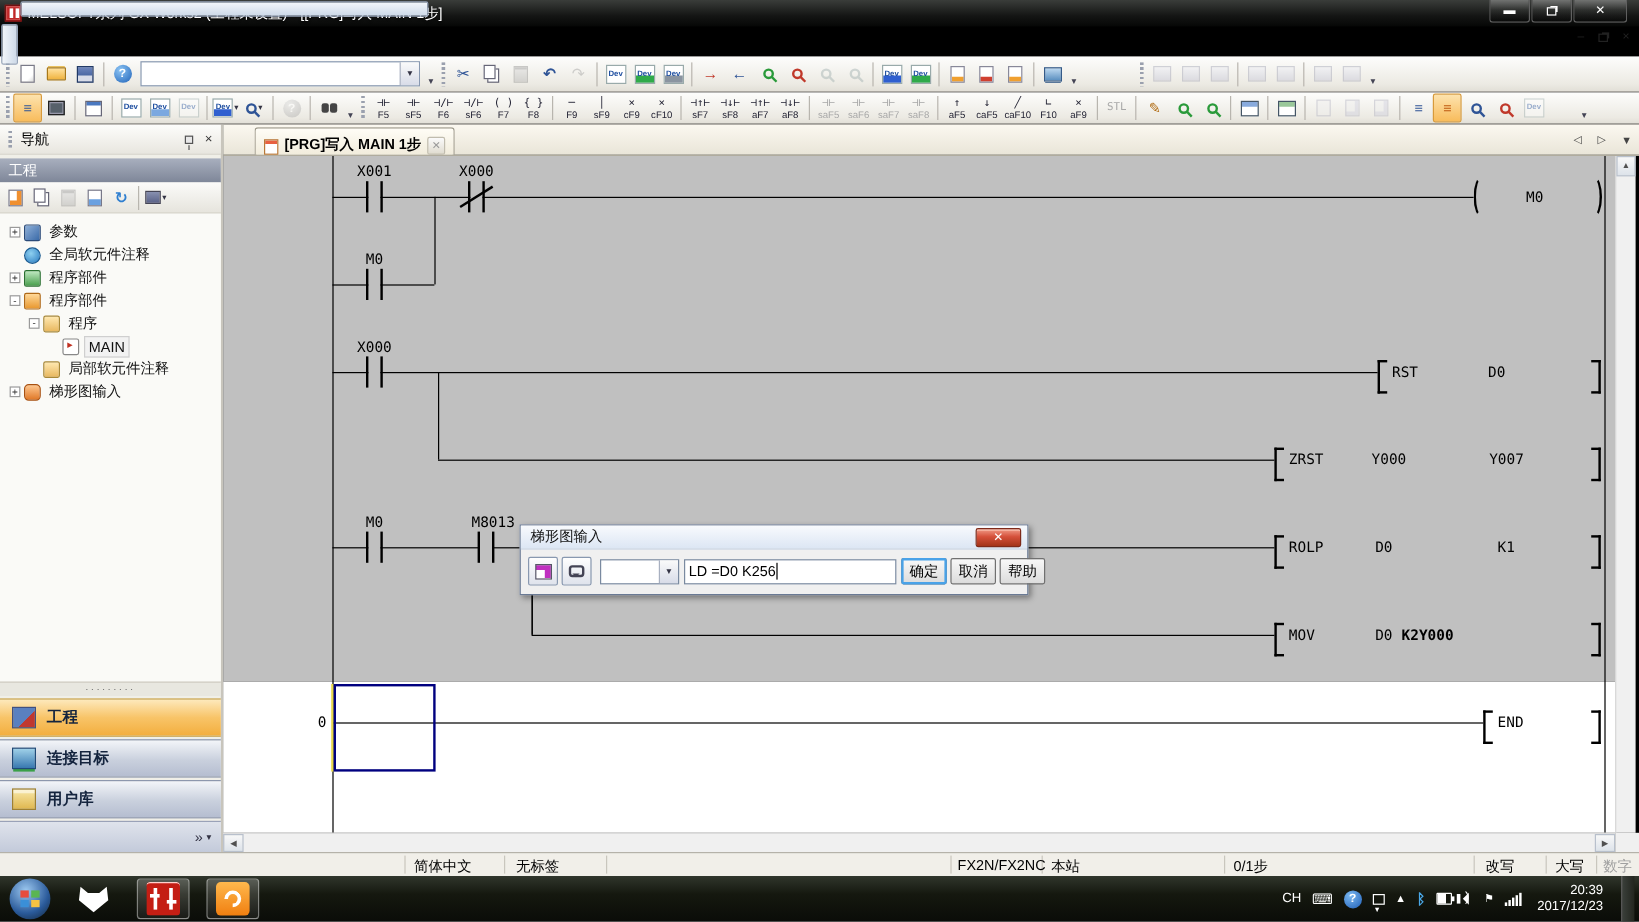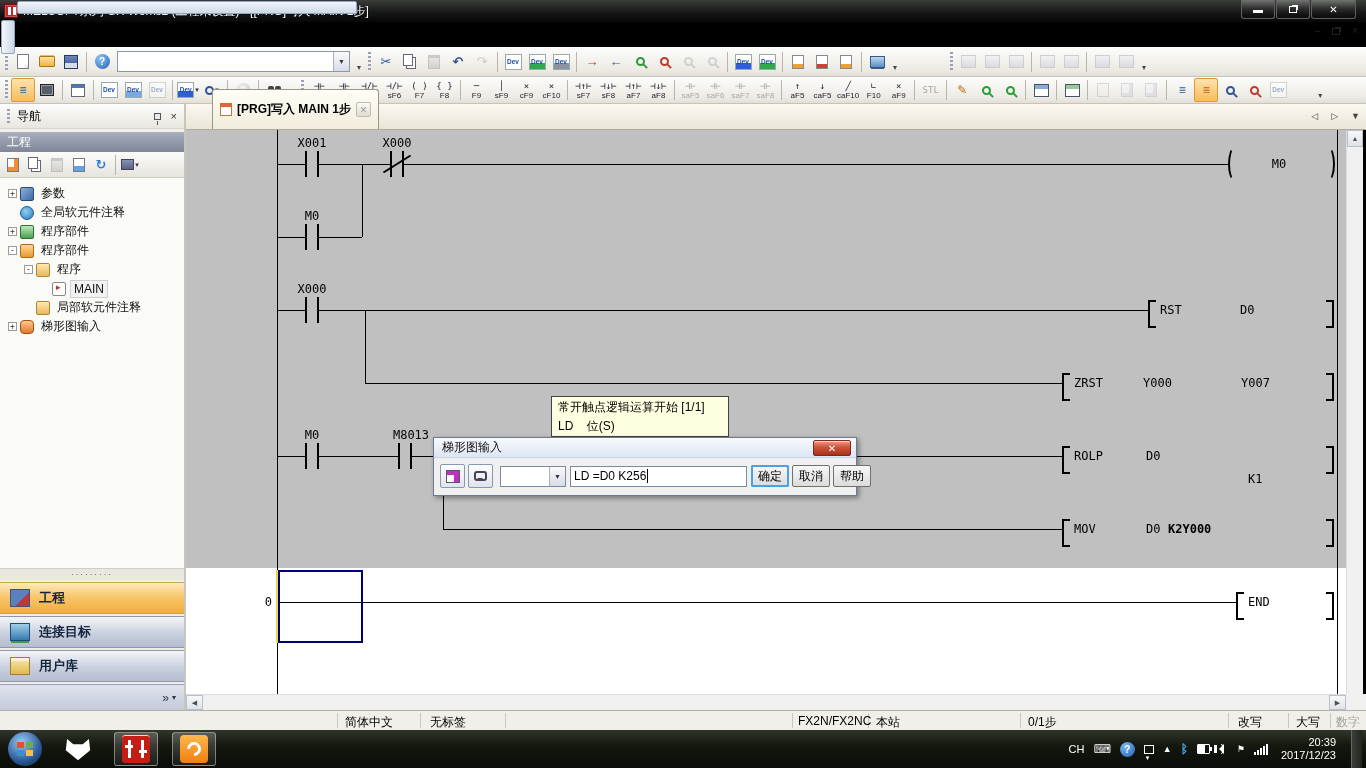--- a/index.html
+++ b/index.html
@@ -78,21 +78,21 @@
   .ic-pageplus{width:12px;height:14px;background:#fff;border:1px solid #778;box-shadow:inset -4px -4px 0 #f09030}
   .ic-pagei{width:12px;height:14px;background:#fff;border:1px solid #778;box-shadow:inset 0 -5px 0 #6aa0e0}
   .ic-refresh{color:#2f7fd0;font-weight:bold;font-size:13px}
   .lbtn{min-width:25px;height:25px;background:none;border:1px solid transparent;display:flex;flex-direction:column;align-items:center;justify-content:center;flex:none;padding:0 1px}
   .lbtn .g{font-size:9px;line-height:10px;font-family:"DejaVu Sans Mono","Liberation Mono",monospace;color:#223;white-space:nowrap}
   .lbtn .l{font-size:8px;line-height:9px;color:#223}
   .lbtn.d .g,.lbtn.d .l{color:#a8a8a8}
 
   
   #tabbar{position:absolute;left:186px;top:104px;width:1180px;height:26px;background:linear-gradient(#fbf8f0,#e9e5d8);border-bottom:1px solid #b0ac9e;display:flex;align-items:flex-end}
-  .tab{height:40px;margin-left:26px;display:flex;align-items:center;gap:5px;padding:0 7px;background:linear-gradient(#fffdf6,#f1ecdc);border:1px solid #9a9688;border-bottom:none;border-radius:3px 3px 0 0;font-size:12px;font-weight:bold}
+  .tab{height:23px;margin-left:26px;display:flex;align-items:flex-end;gap:5px;padding:0 7px;background:linear-gradient(#fffdf6,#f1ecdc);border:1px solid #9a9688;border-bottom:none;border-radius:3px 3px 0 0;font-size:12px;font-weight:bold}
   .tabico{width:12px;height:13px;background:#fff;border:1px solid #b87838;box-shadow:inset 0 3px 0 #e86040}
   .tabx{width:15px;height:15px;border:1px solid #c0bcae;border-radius:2px;background:linear-gradient(#fafafa,#e0dcd0);color:#999;font-size:9px;display:flex;align-items:center;justify-content:center}
   #tabnav{position:absolute;right:6px;top:7px;display:flex;gap:13px;color:#444;font-size:9px;align-items:center}
 
   
   #nav{position:absolute;left:0;top:104px;width:186px;height:606px;background:#f0efe8;border-right:2px solid #c8c5bc;display:flex;flex-direction:column}
   #nav-header{height:25px;background:linear-gradient(#fdfdfb,#e8e6df);display:flex;align-items:center;padding:0 4px;border-bottom:1px solid #d8d5cc}
   #nav-header .t{font-size:12px;margin-left:4px}
   #nav-header .sp{flex:1}
   .pin{width:7px;height:7px;background:#e8e8e8;border:1px solid #555;position:relative;margin-right:10px}
@@ -697,21 +697,21 @@
       <div class="lt" style="left: 1240px; top: 301px; height: 18px; line-height: 18px;">D0</div>
       <div class="brk l" style="left: 1062px; top: 373px; width: 8px; height: 28px;"></div>
       <div class="brk r" style="left: 1326px; top: 373px; width: 8px; height: 28px;"></div>
       <div class="lt" style="left: 1074px; top: 374px; height: 18px; line-height: 18px;">ZRST</div>
       <div class="lt" style="left: 1143px; top: 374px; height: 18px; line-height: 18px;">Y000</div>
       <div class="lt" style="left: 1241px; top: 374px; height: 18px; line-height: 18px;">Y007</div>
       <div class="brk l" style="left: 1062px; top: 446px; width: 8px; height: 28px;"></div>
       <div class="brk r" style="left: 1326px; top: 446px; width: 8px; height: 28px;"></div>
       <div class="lt" style="left: 1074px; top: 447px; height: 18px; line-height: 18px;">ROLP</div>
       <div class="lt" style="left: 1146px; top: 447px; height: 18px; line-height: 18px;">D0</div>
-      <div class="lt" style="left: 1248px; top: 447px; height: 18px; line-height: 18px; margin-top: 23px;">K1</div>
+      <div class="lt" style="left: 1248px; top: 447px; height: 18px; line-height: 18px;">K1</div>
       <div class="brk l" style="left: 1062px; top: 519px; width: 8px; height: 28px;"></div>
       <div class="brk r" style="left: 1326px; top: 519px; width: 8px; height: 28px;"></div>
       <div class="lt" style="left: 1074px; top: 520px; height: 18px; line-height: 18px;">MOV</div>
       <div class="lt" style="left: 1146px; top: 520px; height: 18px; line-height: 18px;">D0</div>
       <div class="lt" style="left: 1168px; top: 520px; height: 18px; line-height: 18px; font-weight: bold;">K2Y000</div>
       <div class="brk l" style="left: 1236px; top: 592px; width: 8px; height: 28px;"></div>
       <div class="brk r" style="left: 1326px; top: 592px; width: 8px; height: 28px;"></div>
       <div class="lt" style="left: 1248px; top: 593px; height: 18px; line-height: 18px;">END</div>
       <div class="lt" style="left: 250px; top: 593px; width: 22px; height: 18px; text-align: right; line-height: 18px;">0</div>
       <div class="ll" style="left: 443px; top: 456px; width: 1px; height: 73px;"></div>
@@ -723,24 +723,20 @@
     <div class="sbtn">▲</div>
   </div>
   <div id="vthumb" class="sthumb"></div>
   <div id="hscroll">
     <div class="sbtn" style="height:15px">◀</div>
     <div class="sbtn" style="height:15px;margin-left:auto">▶</div>
   </div>
   <div id="hthumb"></div>
   <div id="scorner"></div>
 
-  <div id="tooltip">
-    <div>常开触点逻辑运算开始 [1/1]</div>
-    <div>LD    位(S)</div>
-  </div>
 
   <div id="dialog">
     <div id="dlg-title">
       <span>梯形图输入</span>
     </div>
     <div id="dlg-close">✕</div>
     <div id="dlg-row">
       <div class="dibtn">
           <span class="dico-dev"></span>
         </div>

